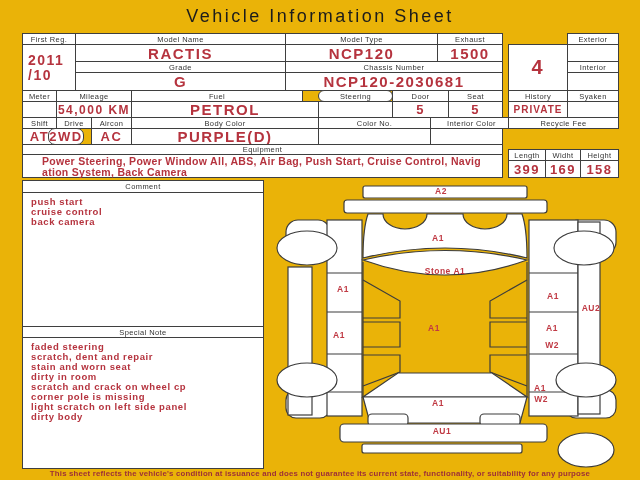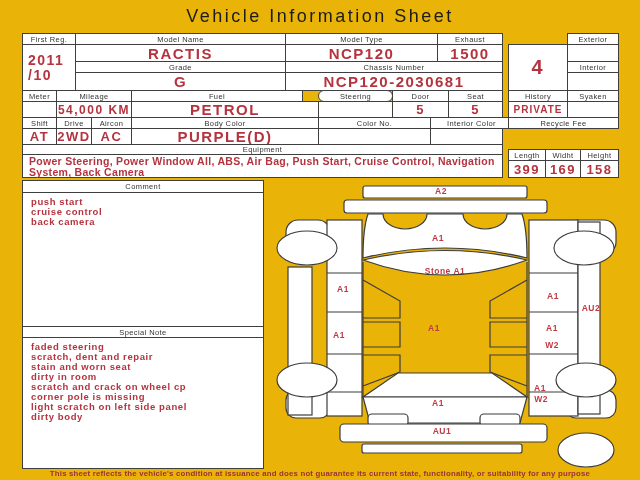--- a/index.html
+++ b/index.html
@@ -10,21 +10,21 @@
         display:flex;align-items:center;justify-content:center;background:#fff;}
   .hd{font-size:7.5px;color:#333;letter-spacing:.4px;white-space:nowrap;}
   .vl{color:#b5333e;font-weight:bold;letter-spacing:1.5px;white-space:nowrap;}
   .fs15{font-size:15px;} .fs13{font-size:13px;} .fs12{font-size:12px;}
   .fs16{font-size:16px;margin-top:22px;} .fs20{font-size:20px;letter-spacing:2px;}
   .fs10{font-size:10px;letter-spacing:1px;}
   .title{position:absolute;left:0;top:6px;width:640px;text-align:center;
          font-size:18px;letter-spacing:2.5px;color:#1c1c1c;}
   .firstreg{flex-direction:column;line-height:15px;font-size:14px;align-items:flex-start;padding-left:5px;}
   .equip-text{align-items:flex-start;justify-content:flex-start;
-        font-size:10.5px;line-height:11px;letter-spacing:.3px;padding:1px 6px;
+        font-size:10.5px;line-height:11px;letter-spacing:.3px;padding:1px 19px;
         white-space:normal;word-break:break-all;text-align:left;}
   .notebox{border:1px solid #3f3f3f;background:#fff;}
   .strip{position:absolute;left:0;width:100%;height:12px;box-sizing:border-box;
          border-bottom:1px solid #3f3f3f;display:flex;align-items:center;justify-content:center;}
   .strip2{border-top:1px solid #3f3f3f;}
   .redline{color:#b5333e;font-weight:bold;font-size:9.5px;line-height:10px;
            letter-spacing:.6px;white-space:nowrap;}
   .footer{position:absolute;left:0;top:469px;width:640px;text-align:center;
           font-size:7.8px;font-weight:bold;color:#9c3038;letter-spacing:.2px;}
   svg text{font-family:"Liberation Sans",sans-serif;font-size:8.5px;font-weight:bold;
@@ -79,21 +79,21 @@
   <div class="cell vl fs13" style="left:448px;top:101px;width:55px;height:17px;">5</div>
 
   <div class="cell hd" style="left:22px;top:117px;width:35px;height:12px;">Shift</div>
   <div class="cell hd" style="left:56px;top:117px;width:36px;height:12px;">Drive</div>
   <div class="cell hd" style="left:91px;top:117px;width:41px;height:12px;">Aircon</div>
   <div class="cell hd" style="left:131px;top:117px;width:188px;height:12px;">Body Color</div>
   <div class="cell hd" style="left:318px;top:117px;width:113px;height:12px;">Color No.</div>
   <div class="cell hd" style="left:430px;top:117px;width:83px;height:12px;">Interior Color</div>
 
   <div class="cell vl fs13" style="left:22px;top:128px;width:35px;height:17px;">AT</div>
-  <div class="cell vl fs13" style="left:56px;top:128px;width:36px;height:17px;">2WD</div>
+  <div class="cell vl fs13" style="left:48px;top:128px;width:36px;height:17px;border-radius:7px;">2WD</div>
   <div class="cell vl fs13" style="left:91px;top:128px;width:41px;height:17px;">AC</div>
   <div class="cell vl fs15" style="left:131px;top:128px;width:188px;height:17px;">PURPLE(D)</div>
   <div class="cell vl" style="left:318px;top:128px;width:113px;height:17px;"></div>
   <div class="cell vl" style="left:430px;top:128px;width:73px;height:17px;"></div>
 
   <div class="cell hd" style="left:22px;top:144px;width:481px;height:11px;">Equipment</div>
   <div class="cell vl equip-text" style="left:22px;top:154px;width:481px;height:24px;">Power Steering, Power Window  All, ABS, Air Bag, Push Start, Cruise Control, Navigation System, Back Camera</div>
 
   <div class="cell hd" style="left:508px;top:90px;width:60px;height:12px;">History</div>
   <div class="cell hd" style="left:567px;top:90px;width:52px;height:12px;">Syaken</div>

